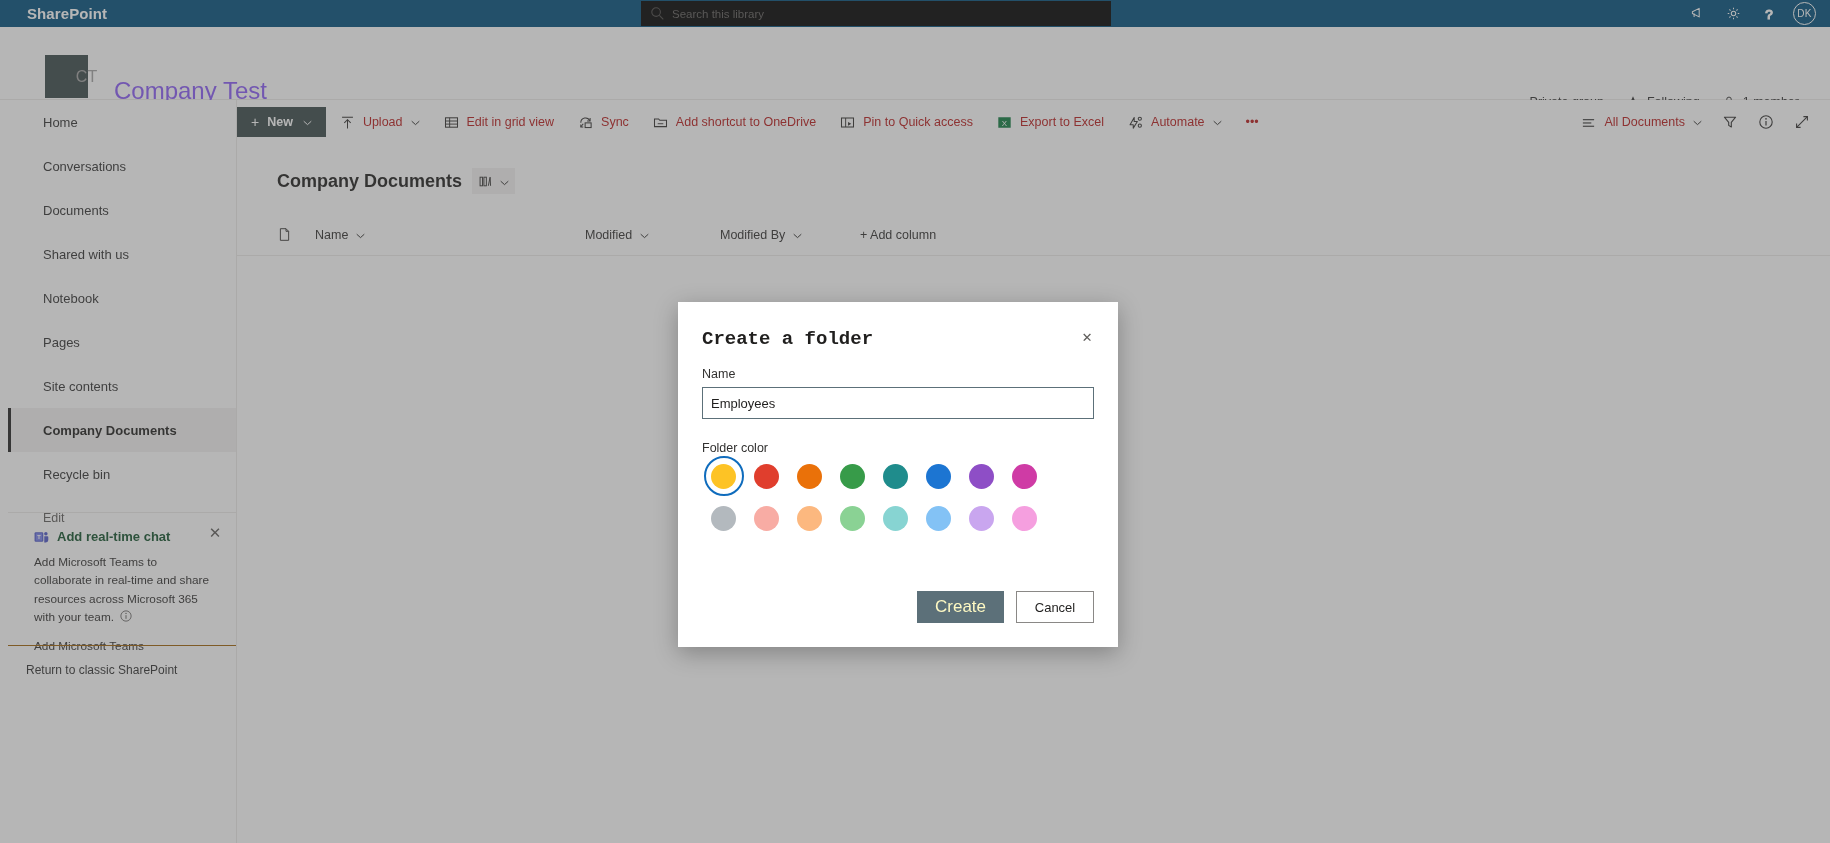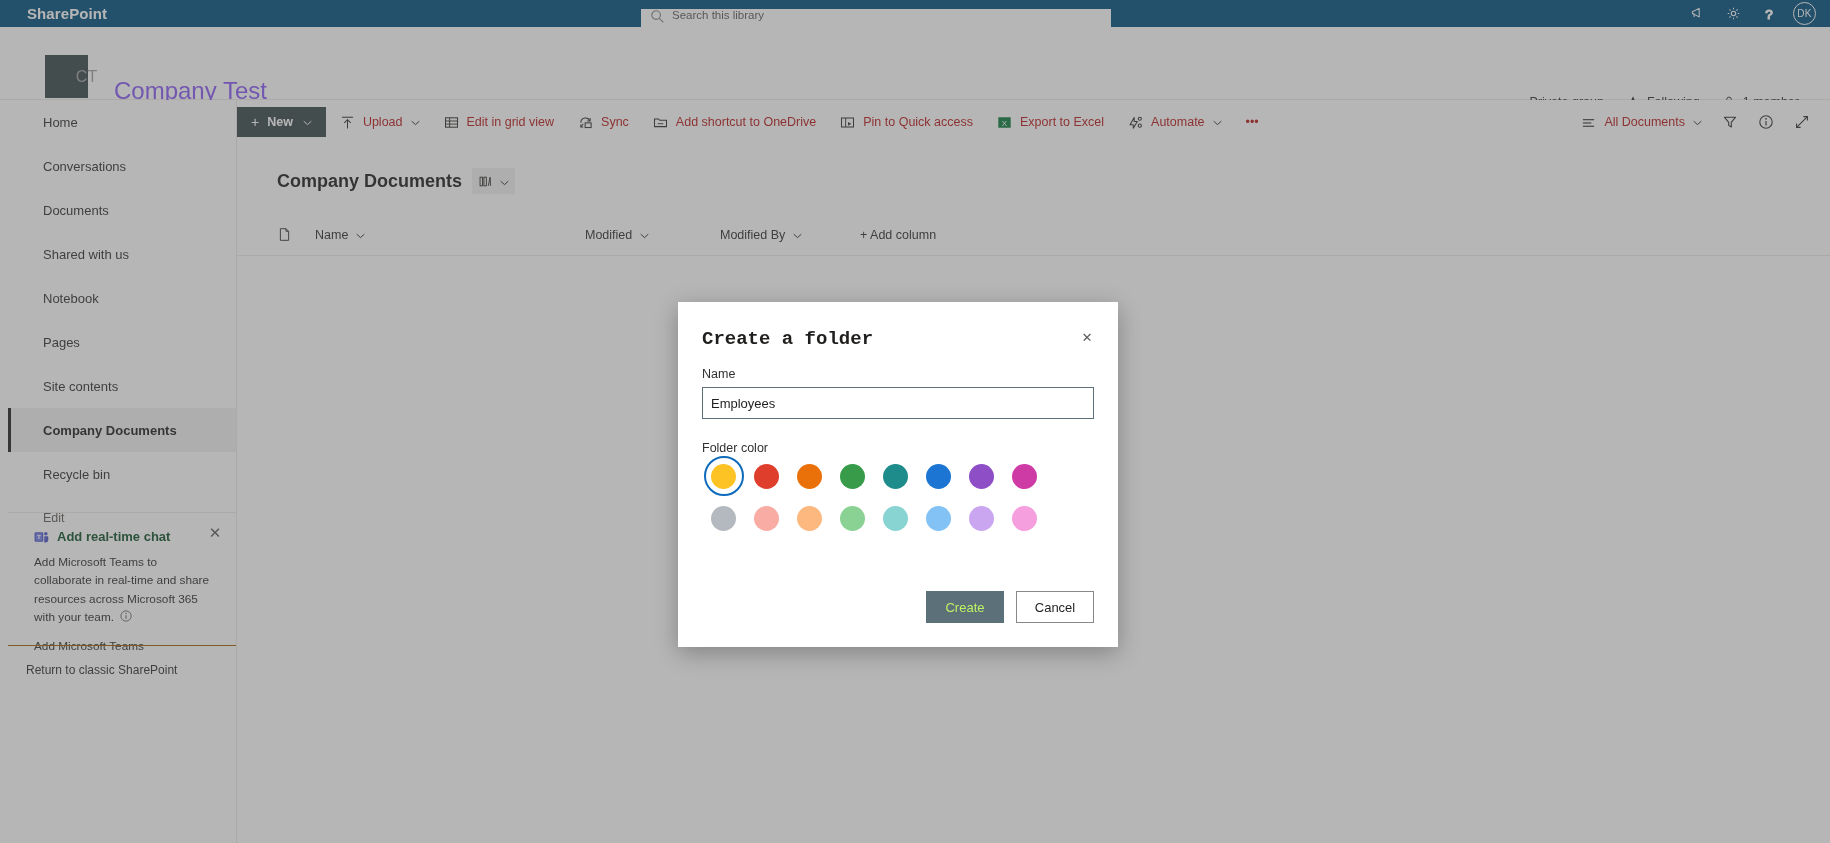--- a/index.html
+++ b/index.html
@@ -15,23 +15,22 @@
   .suitebar {
     position: absolute; top:0; left:0; width:1830px; height:27px;
     background:#03507c; display:flex; align-items:center;
   }
   .suitebar-brand {
     color:#ffffff; font-size:15px; font-weight:700; margin-left:27px;
     letter-spacing:0.1px;
   }
   .suitebar-search {
     position:absolute; left:641px; top:1px; width:470px; height:25px;
-    background:#ffffff; display:flex; align-items:flex-start; padding-left:9px;
+    background:#000000; display:flex; align-items:center; padding-left:9px;
     border:none;
-    margin-top:8px;
   }
   .suitebar-search .sb-ico { width:15px; height:15px; flex:0 0 auto; opacity:.75; }
   .suitebar-search .sb-txt { font-size:11.5px; color:#605e5c; margin-left:7px; }
   .suitebar-right { position:absolute; right:8px; top:0; height:27px; display:flex; align-items:center; }
   .sb-btn { width:36px; height:27px; display:flex; align-items:center; justify-content:center; }
   .sb-btn svg { fill:none; stroke:#ffffff; stroke-width:1.3; }
   .sb-avatar {
     width:23px; height:23px; border-radius:50%; border:1px solid #ffffff;
     color:#ffffff; font-size:10px; display:flex; align-items:center; justify-content:center;
     margin-left:6px; margin-right:6px; letter-spacing:.3px;
@@ -164,21 +163,21 @@
   .swatch-cell { width:43px; height:42px; display:flex; align-items:center; justify-content:center; position:relative; }
   .swatch { width:25px; height:25px; border-radius:50%; }
   .swatch-cell.selected::after {
     content:""; position:absolute; width:36px; height:36px; border-radius:50%;
     border:2px solid #0f6cbd; left:50%; top:50%; transform:translate(-50%,-50%);
   }
   .dlg-actions {
     position:absolute; right:24px; bottom:24px; display:flex; align-items:center; gap:12px;
   }
   .btn-primary {
-    width:78px; height:32px; background:#5c7079; color:#bef264; font-size:13px;
+    width:87px; height:32px; background:#5c7079; color:#fef9c3; font-size:17px;
     display:flex; align-items:center; justify-content:center; border:none;
     font-family:"Liberation Sans", sans-serif;
   }
   .btn-secondary {
     width:78px; height:32px; background:#ffffff; color:#201f1e; font-size:13px;
     display:flex; align-items:center; justify-content:center; border:1px solid #8a8886;
     font-family:"Liberation Sans", sans-serif;
   }
 </style>
 </head>

